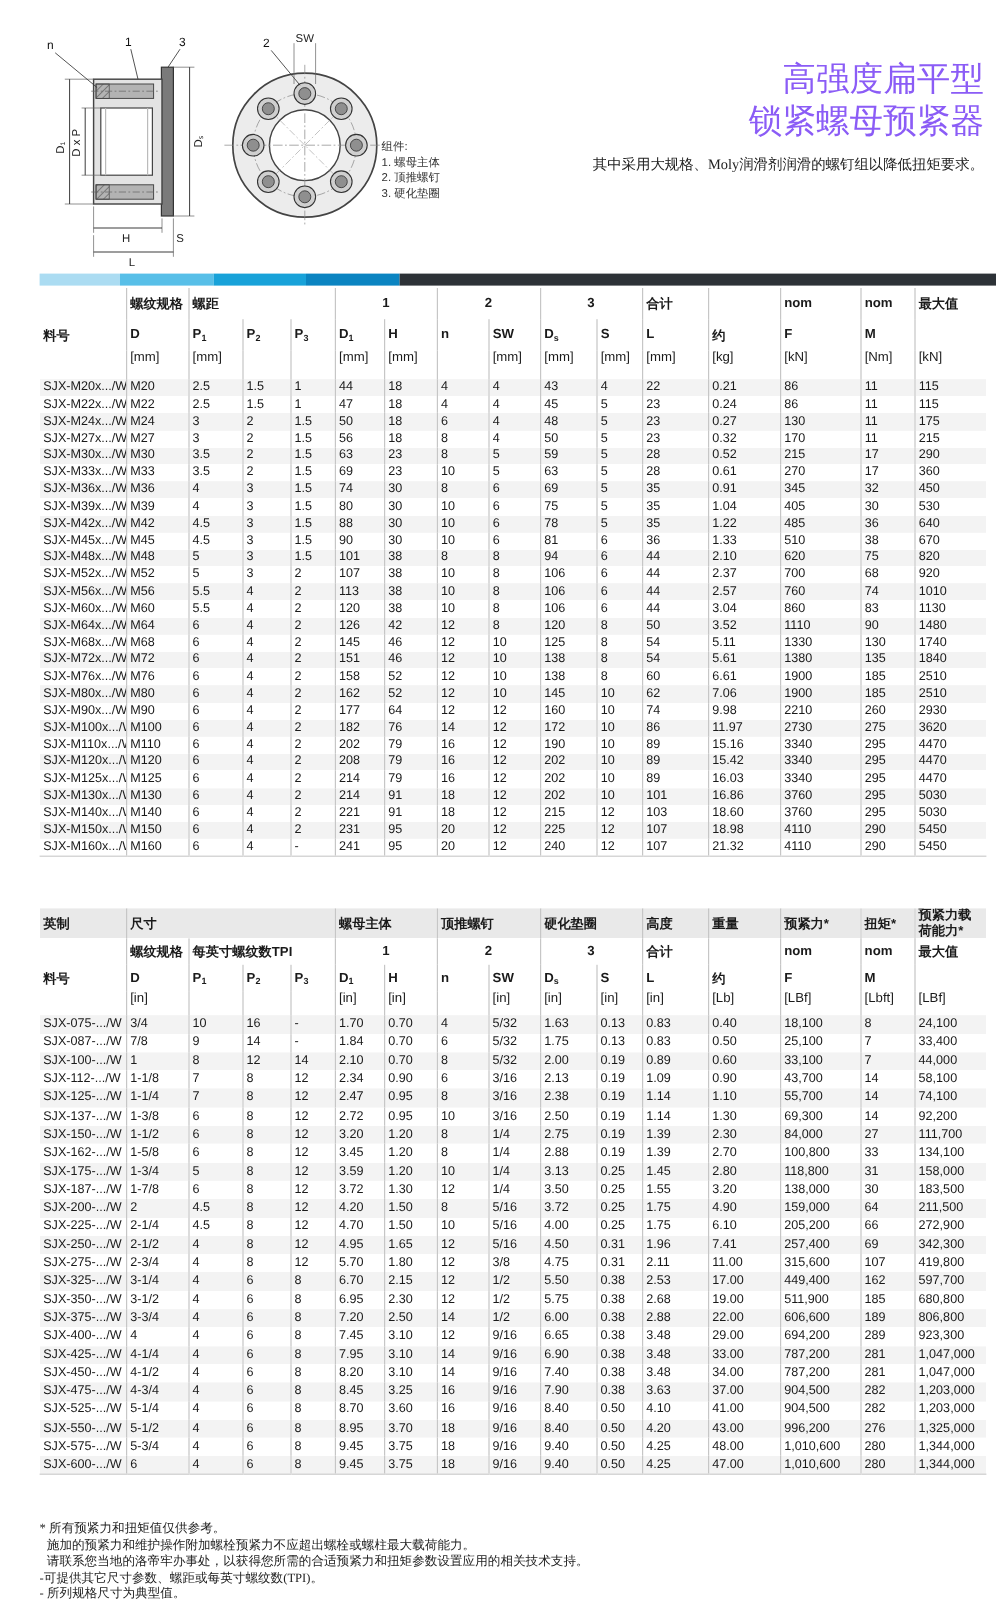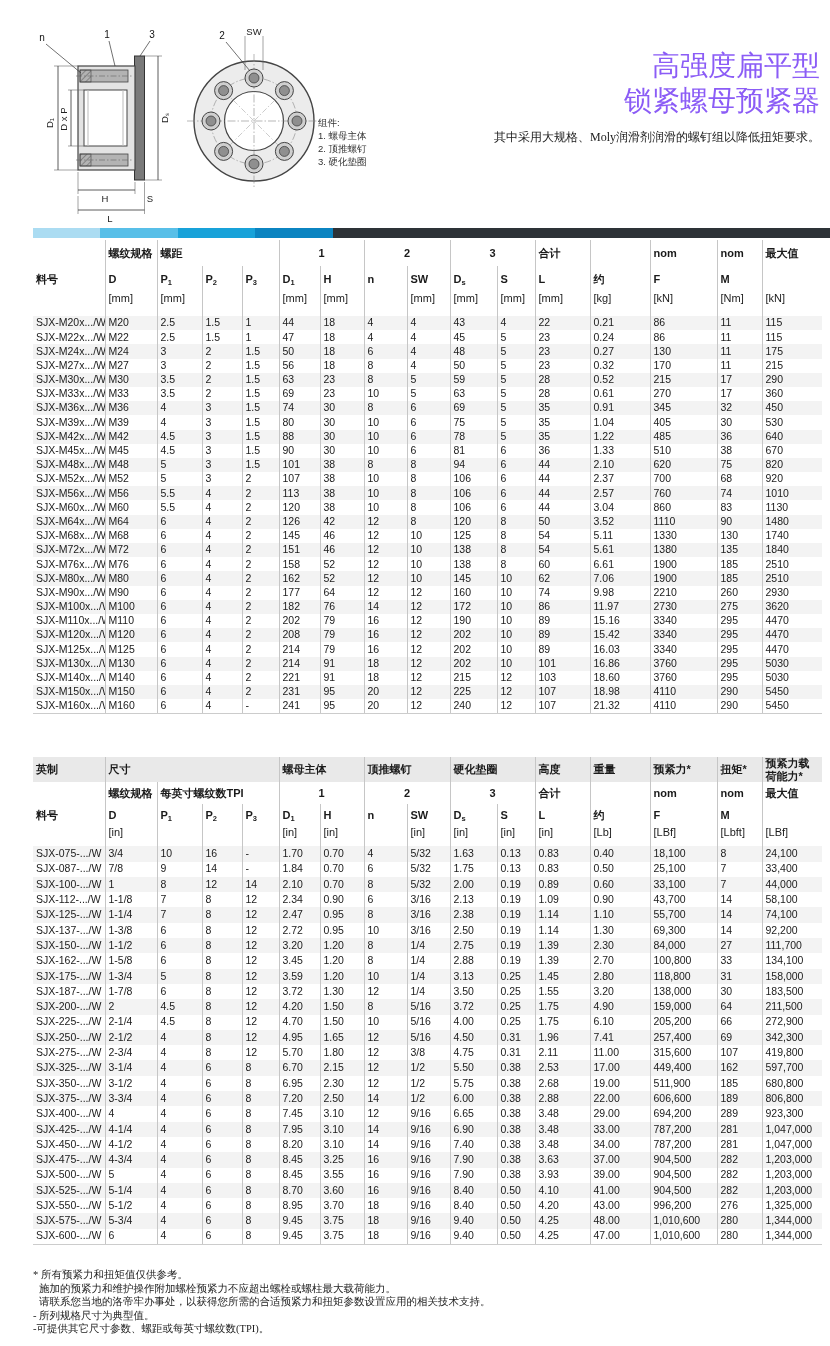--- a/index.html
+++ b/index.html
@@ -1220,38 +1220,20 @@
           <td>9/16</td>
           <td>7.90</td>
           <td>0.38</td>
           <td>3.63</td>
           <td>37.00</td>
           <td>904,500</td>
           <td>282</td>
           <td>1,203,000</td>
         </tr>
         <tr>
-          <td>SJX-500-.../W</td>
-          <td>5</td>
-          <td>4</td>
-          <td>6</td>
-          <td>8</td>
-          <td>8.45</td>
-          <td>3.55</td>
-          <td>16</td>
-          <td>9/16</td>
-          <td>7.90</td>
-          <td>0.38</td>
-          <td>3.93</td>
-          <td>39.00</td>
-          <td>904,500</td>
-          <td>282</td>
-          <td>1,203,000</td>
-        </tr>
-        <tr>
           <td>SJX-525-.../W</td>
           <td>5-1/4</td>
           <td>4</td>
           <td>6</td>
           <td>8</td>
           <td>8.70</td>
           <td>3.60</td>
           <td>16</td>
           <td>9/16</td>
           <td>8.40</td>
@@ -1317,15 +1299,15 @@
           <td>1,344,000</td>
         </tr>
       </tbody>
     </table>
 </div>
 
 <div class="footnotes">
   <div>* 所有预紧力和扭矩值仅供参考。</div>
   <div class="ind">施加的预紧力和维护操作附加螺栓预紧力不应超出螺栓或螺柱最大载荷能力。</div>
   <div class="ind">请联系您当地的洛帝牢办事处，以获得您所需的合适预紧力和扭矩参数设置应用的相关技术支持。</div>
+  <div>-可提供其它尺寸参数、螺距或每英寸螺纹数(TPI)。</div>
   <div>- 所列规格尺寸为典型值。</div>
-  <div>-可提供其它尺寸参数、螺距或每英寸螺纹数(TPI)。</div>
 </div>
 
 </body></html>

